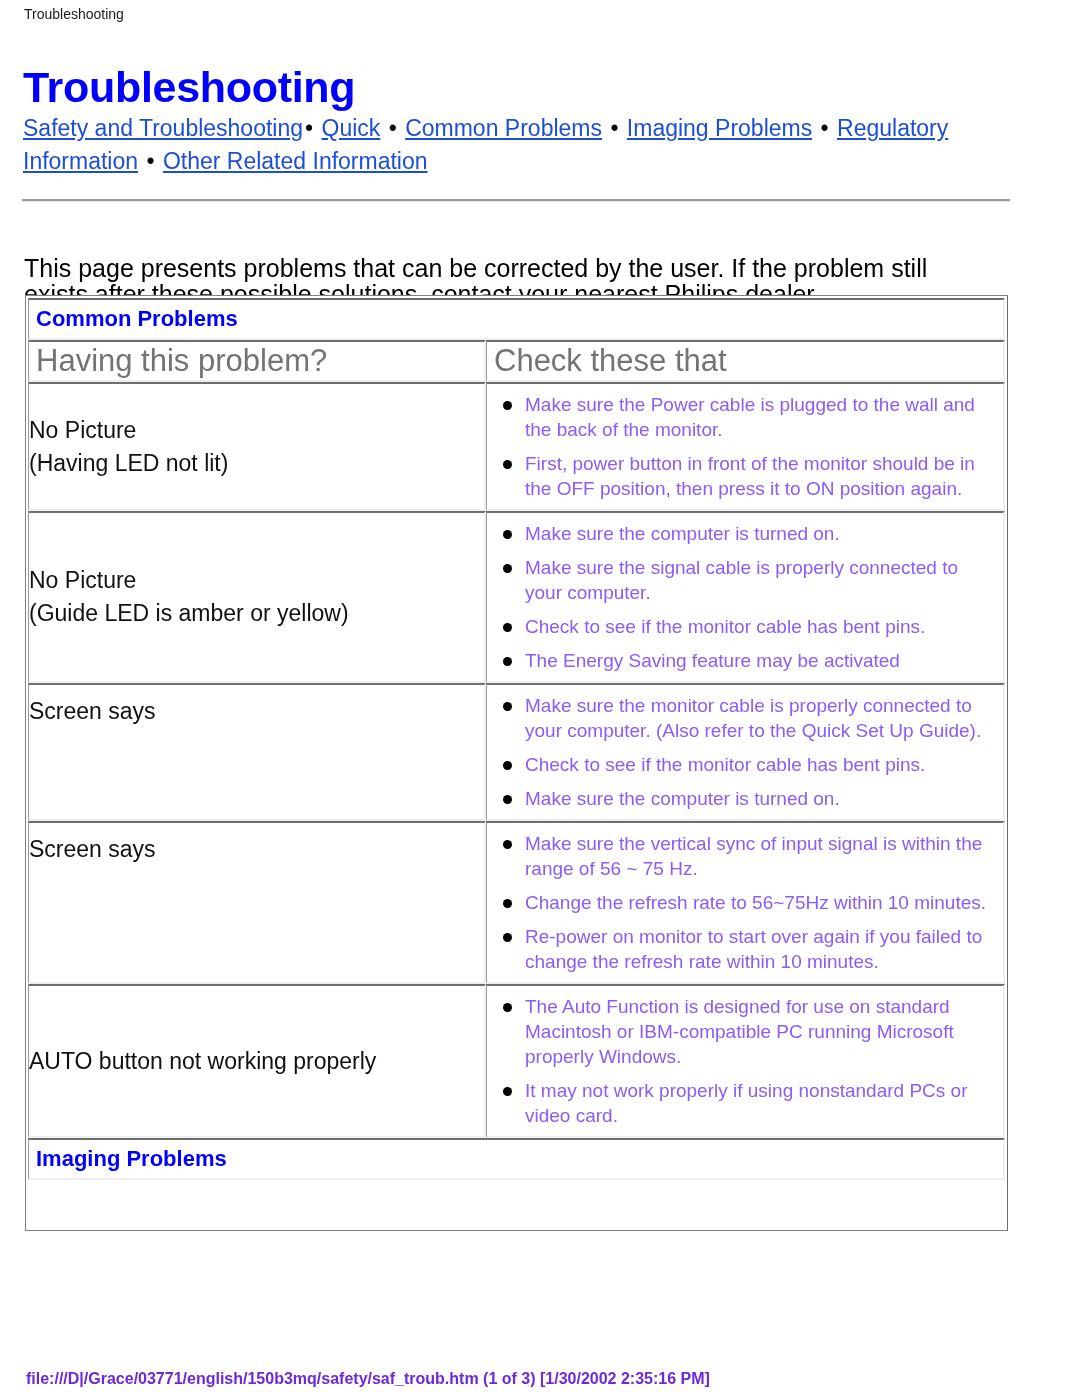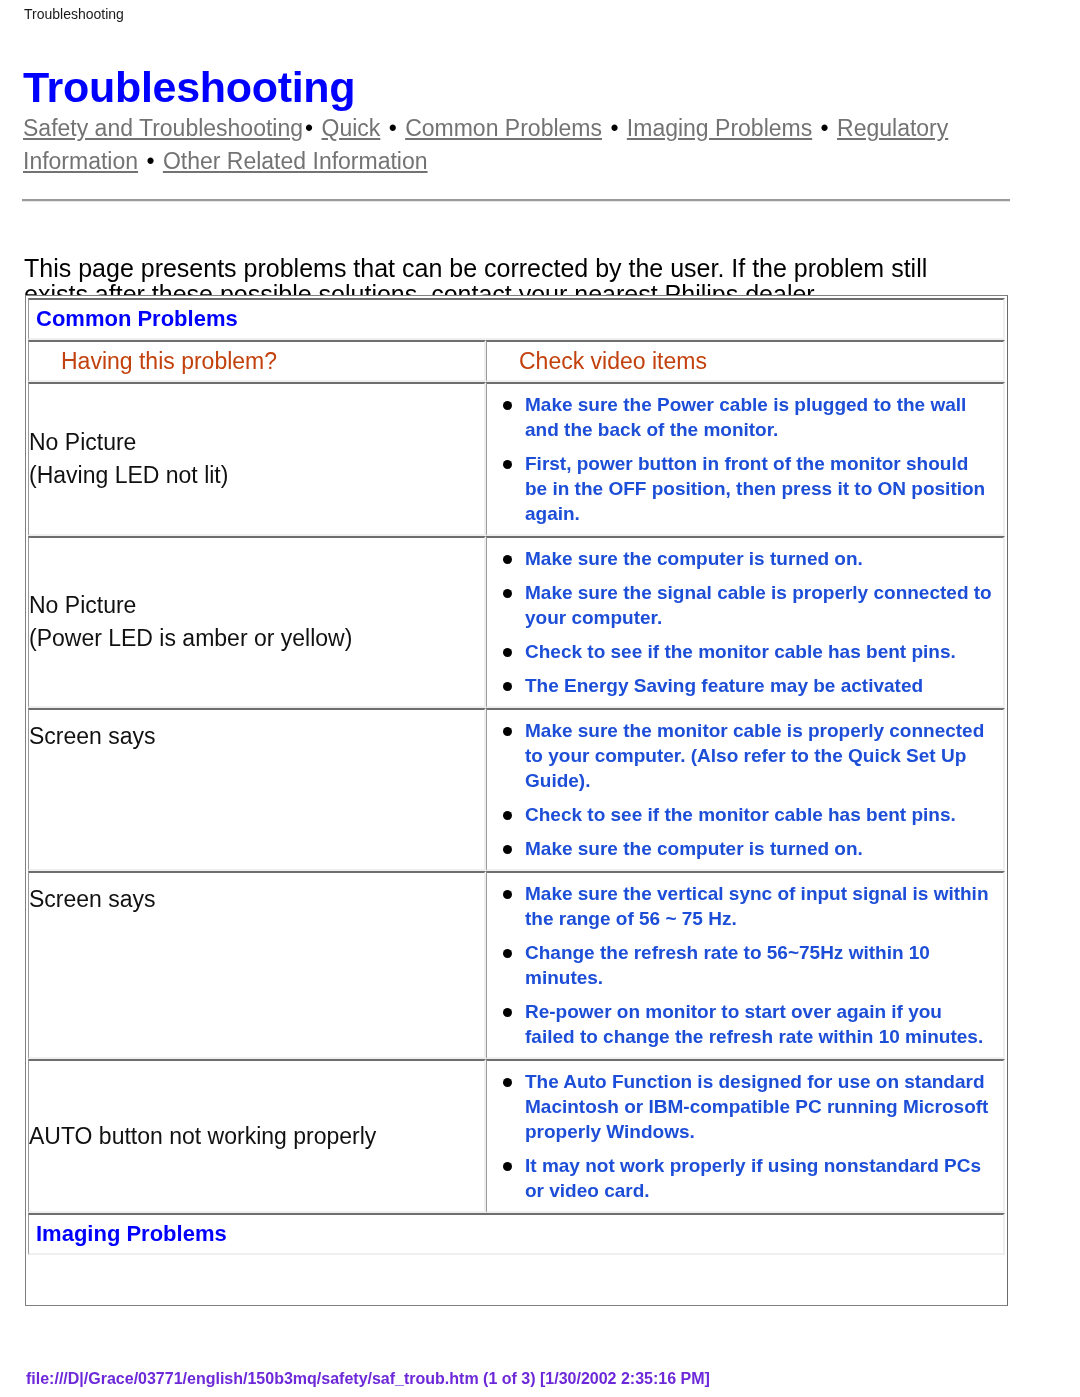--- a/index.html
+++ b/index.html
@@ -49,21 +49,21 @@
   .navlinks {
     position: absolute;
     left: 23px;
     top: 112px;
     width: 990px;
     font-size: 23px;
     line-height: 33px;
     color: #000000;
   }
   .navlinks a {
-    color: #737373;
+    color: #1d4ed8;
   }
   .navlinks .sep {
     color: #000000;
     text-decoration: none;
     padding: 0 2px;
   }
 
   
   .rule {
     position: absolute;
@@ -128,24 +128,23 @@
     color: #0000ff;
     line-height: 30px;
   }
 
   
   .colhead {
     height: 42px;
     padding: 3px 0 3px 7px;
   }
   .colhead-text {
-    font-size: 23px;
-    color: #c2410c;
+    font-size: 31px;
+    color: #737373;
     line-height: 32px;
-    margin-left: 25px;
   }
 
   
   .qcell {
     padding: 10px 8px 10px 0;
   }
   .acell {
     padding: 8px 10px 8px 10px;
   }
 
@@ -159,22 +158,21 @@
     margin: 0;
     padding: 0;
     list-style: none;
   }
   ul.items li {
     position: relative;
     padding-left: 28px;
     margin: 0 0 9px 0;
     font-size: 19px;
     line-height: 25px;
-    color: #1d4ed8;
-    font-weight: bold;
+    color: #8b5cf6;
   }
   ul.items li:last-child { margin-bottom: 0; }
   ul.items li::before {
     content: "";
     position: absolute;
     left: 6px;
     top: 9px;
     width: 9px;
     height: 9px;
     border-radius: 50%;
@@ -231,41 +229,41 @@
           <td class="cell band" colspan="2">
             <span class="band-text">Common Problems</span>
           </td>
         </tr>
 
         <tr>
           <td class="cell colhead">
             <span class="colhead-text">Having this problem?</span>
           </td>
           <td class="cell colhead">
-            <span class="colhead-text">Check video items</span>
+            <span class="colhead-text">Check these that</span>
           </td>
         </tr>
 
         <tr>
           <td class="cell qcell mid-align">
             <div class="qtext">No Picture</div>
             <div class="qtext">(Having LED not lit)</div>
           </td>
           <td class="cell acell mid-align">
             <ul class="items">
               <li>Make sure the Power cable is plugged to the wall and the back of the monitor.</li>
               <li>First, power button in front of the monitor should be in the OFF position, then press it to ON position again.</li>
             </ul>
           </td>
         </tr>
 
         <tr>
           <td class="cell qcell mid-align">
             <div class="qtext">No Picture</div>
-            <div class="qtext">(Power LED is amber or yellow)</div>
+            <div class="qtext">(Guide LED is amber or yellow)</div>
           </td>
           <td class="cell acell mid-align">
             <ul class="items">
               <li>Make sure the computer is turned on.</li>
               <li>Make sure the signal cable is properly connected to your computer.</li>
               <li>Check to see if the monitor cable has bent pins.</li>
               <li>The Energy Saving feature may be activated</li>
             </ul>
           </td>
         </tr>

